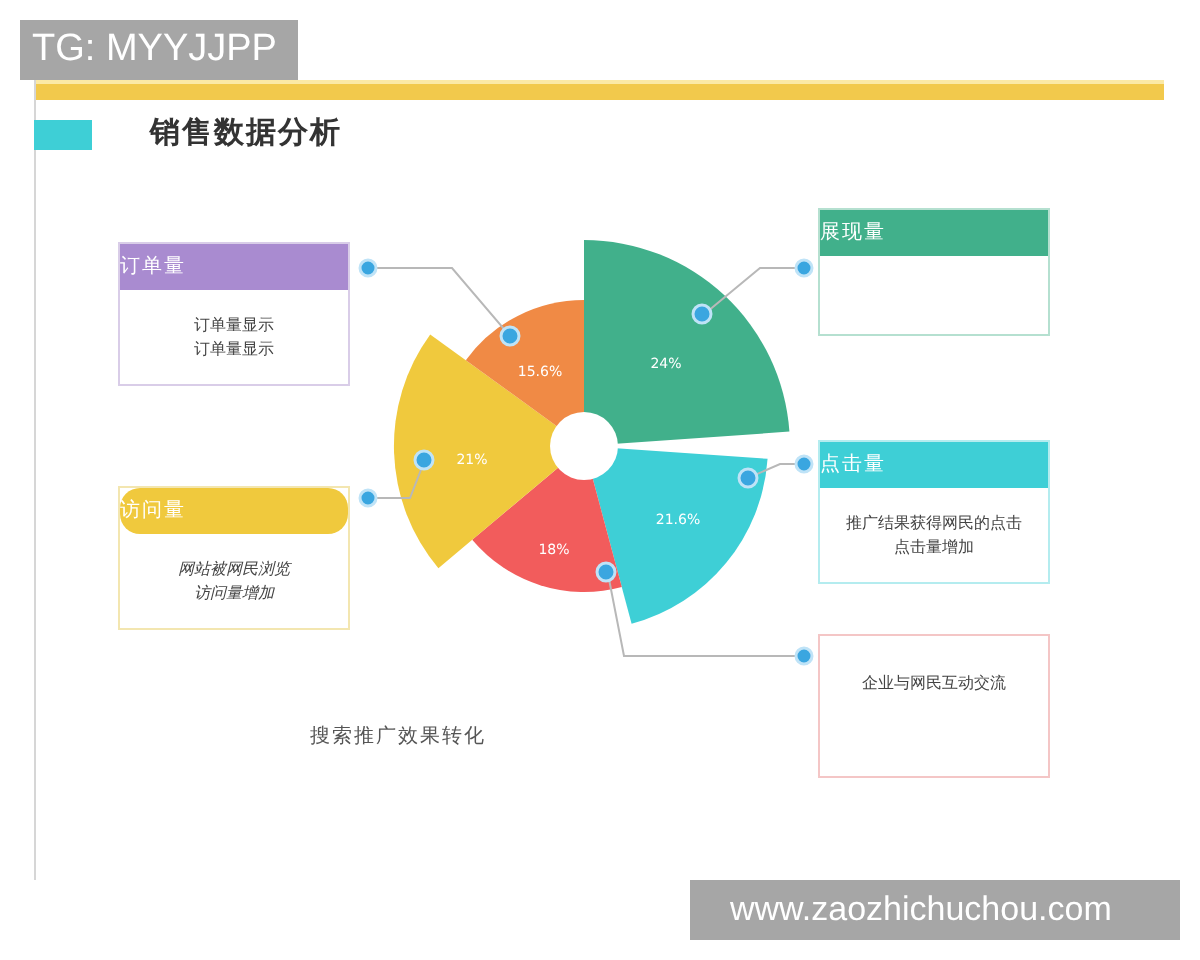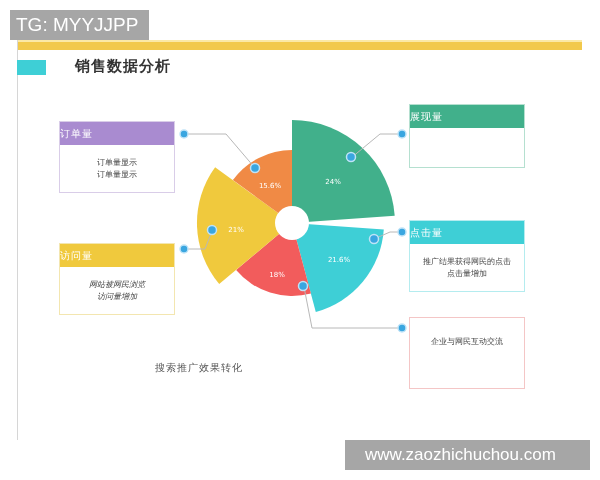--- a/index.html
+++ b/index.html
@@ -72,21 +72,21 @@
 
 <div class="card" style="left:59px;top:121px;height:72px;border-color:#d9cde8;">
   <div class="card-head" style="background:#a98bd0;">订单量</div>
   <div class="card-body" style="height:47px;">
     <div>订单量显示</div>
     <div>订单量显示</div>
   </div>
 </div>
 
 <div class="card" style="left:59px;top:243px;height:72px;border-color:#f3e6b0;">
-  <div class="card-head" style="background:#f0c93d;">访问量</div>
+  <div class="card-head" style="background:#f0c93d;border-radius:10px;">访问量</div>
   <div class="card-body" style="height:47px;font-style:italic;">
     <div>网站被网民浏览</div>
     <div>访问量增加</div>
   </div>
 </div>
 
 <div class="card" style="left:409px;top:104px;height:64px;border-color:#b5e0d0;">
   <div class="card-head" style="background:#41b08b;">展现量</div>
 </div>
 

